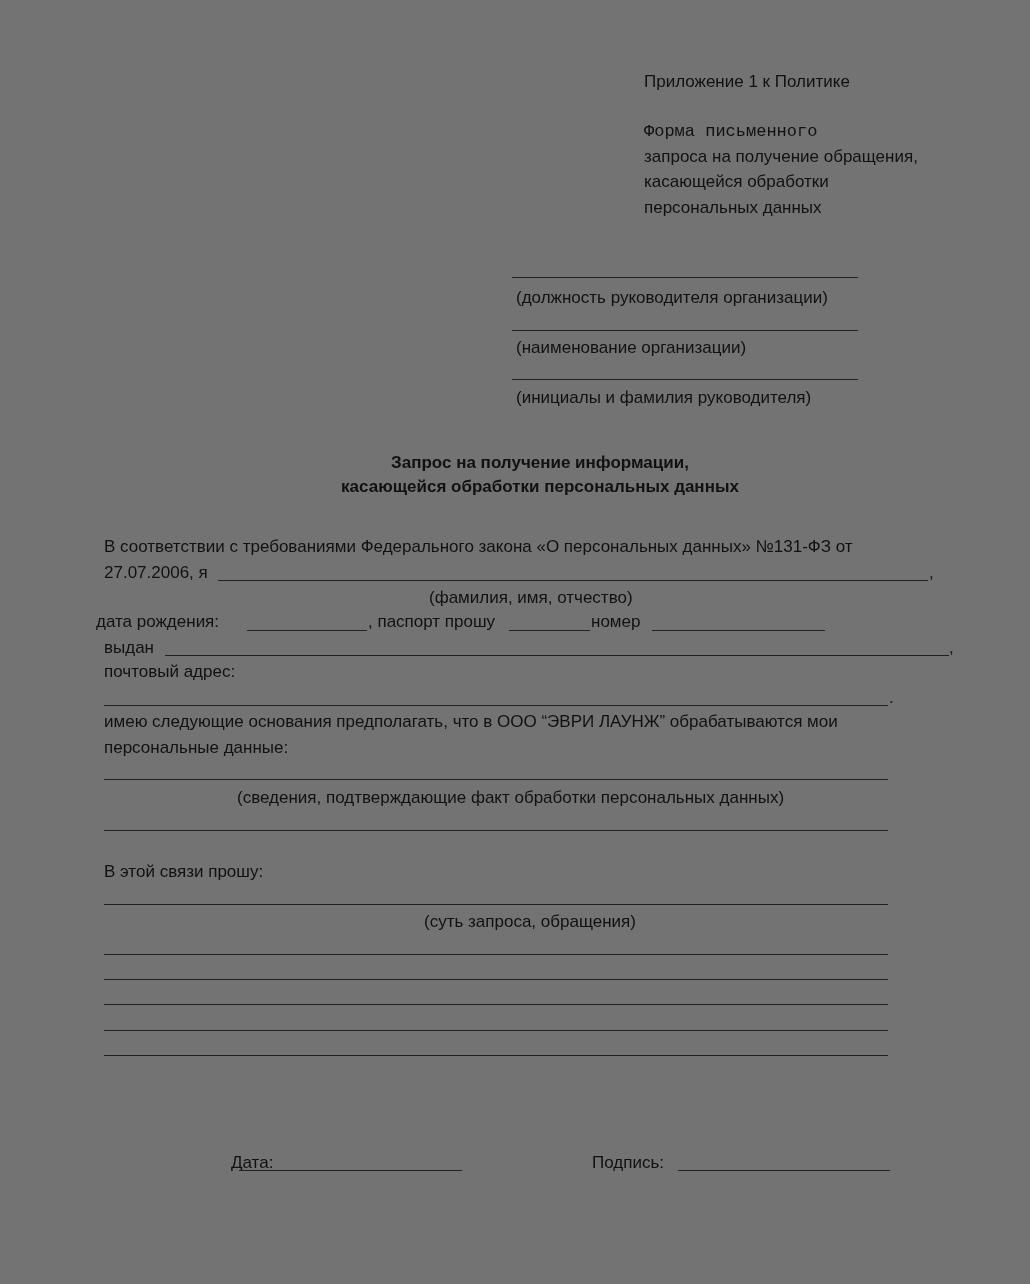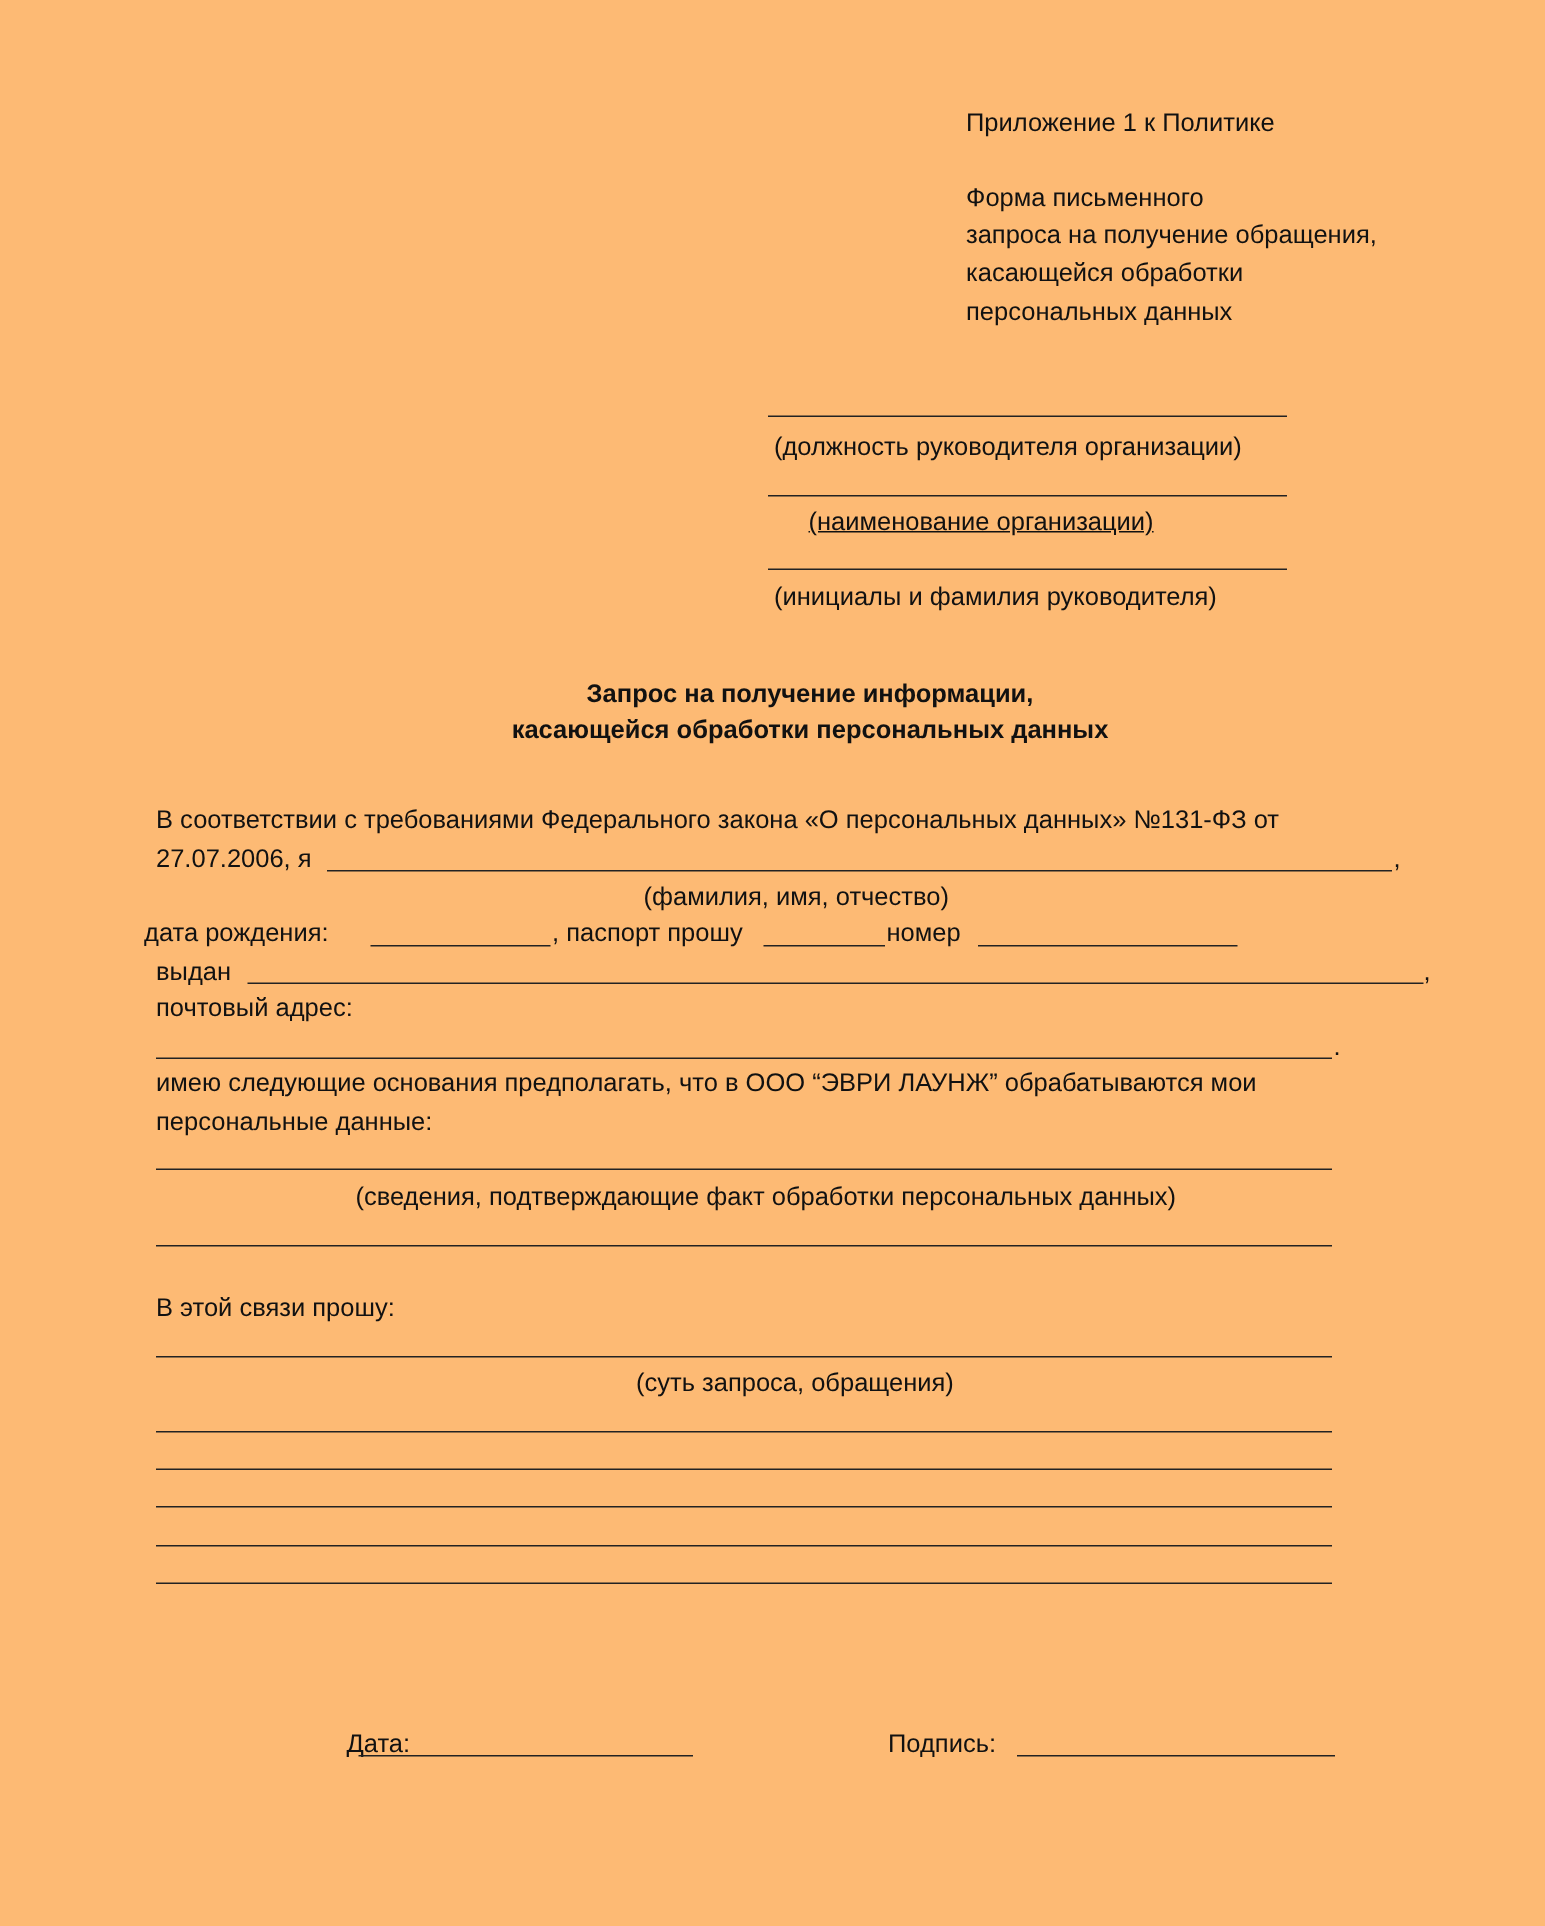--- a/index.html
+++ b/index.html
@@ -14,49 +14,49 @@
       overflow: hidden;
       font-family: "Liberation Sans", "DejaVu Sans", sans-serif;
       color: #111111;
       font-size: 17px;
     }
     .page {
       position: absolute;
       left: 0; top: 0;
       width: 1030px;
       height: 1284px;
-      background: #fdba74;
+      background: #737373;
     }
     .abs { position: absolute; white-space: nowrap; }
     .line {
       position: absolute;
       height: 0;
       border-top: 1.3px solid #222;
     }
     .txt { line-height: 24px; font-size: 17px; }
     .bold { font-weight: bold; }
     .center { text-align: center; }
   </style>
 </head>
 <body>
 
 <div class="page">
 
   <div class="abs txt" style="left:644px; top:70px;">Приложение 1 к Политике</div>
 
-  <div class="abs txt" style="left:644px; top:120px;">Форма письменного</div>
+  <div class="abs txt" style="left:644px; top:120px;font-family:Liberation Mono, monospace;">Форма письменного</div>
   <div class="abs txt" style="left:644px; top:145px;">запроса на получение обращения,</div>
   <div class="abs txt" style="left:644px; top:170px;">касающейся обработки</div>
   <div class="abs txt" style="left:644px; top:196px;">персональных данных</div>
 
   <div class="line" style="left:512px; top:277px; width:346px;"></div>
   <div class="abs txt" style="left:516px; top:286px;text-align:right;">(должность руководителя организации)</div>
 
   <div class="line" style="left:512px; top:330px; width:346px;"></div>
-  <div class="abs txt" style="left:539px; top:336px;text-decoration:underline;">(наименование организации)</div>
+  <div class="abs txt" style="left:516px; top:336px;">(наименование организации)</div>
 
   <div class="line" style="left:512px; top:379px; width:346px;"></div>
   <div class="abs txt" style="left:516px; top:386px;">(инициалы и фамилия руководителя)</div>
 
   <div class="abs txt bold center" style="left:0; width:1080px; top:451px;">Запрос на получение информации,</div>
   <div class="abs txt bold center" style="left:0; width:1080px; top:475px;">касающейся обработки персональных данных</div>
 
   <div class="abs txt" style="left:104px; top:535px;">В соответствии с требованиями Федерального закона «О персональных данных» №131-ФЗ от</div>
   <div class="abs txt" style="left:104px; top:561px;">27.07.2006, я</div>
   <div class="line" style="left:218px; top:580px; width:710px;"></div>

